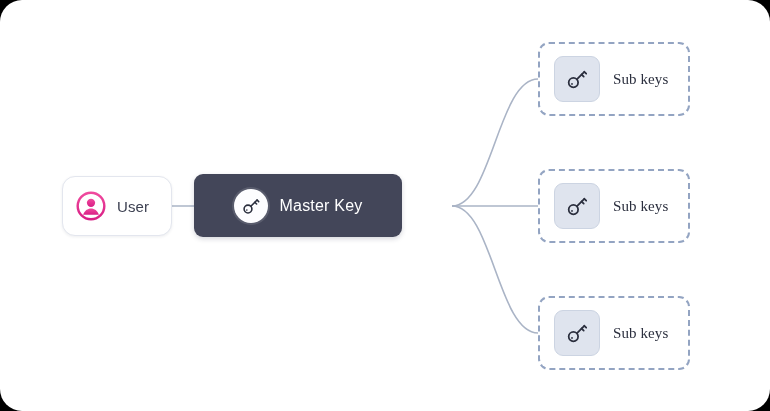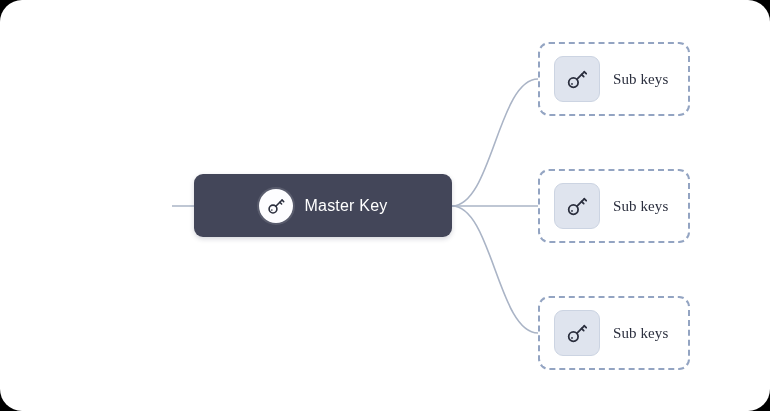--- a/index.html
+++ b/index.html
@@ -57,21 +57,21 @@
   }
   .user-avatar {
     width: 30px;
     height: 30px;
     flex: 0 0 30px;
   }
   
   #master-node {
     left: 194px;
     top: 174px;
-    width: 258px;
+    width: 208px;
     height: 63px;
     background: #434659;
     border-radius: 9px;
     justify-content: center;
     gap: 12px;
     box-shadow: 0 2px 5px rgba(30,35,60,0.18);
   }
   #master-node .label {
     font-size: 16px;
     color: #ffffff;
@@ -132,20 +132,34 @@
 
     <path d="M172,206 L194,206" fill="none" stroke="#aab4c6" stroke-width="1.6"></path>
 
     <path d="M452,206 C492,206 498,79 538,79" fill="none" stroke="#aab4c6" stroke-width="1.6"></path>
 
     <path d="M452,206 L538,206" fill="none" stroke="#aab4c6" stroke-width="1.6"></path>
 
     <path d="M452,206 C492,206 498,333 538,333" fill="none" stroke="#aab4c6" stroke-width="1.6"></path>
   </svg>
 
+  <div class="node" id="user-node">
+    <svg class="user-avatar" viewBox="0 0 32 32" xmlns="http://www.w3.org/2000/svg">
+      <defs>
+        <linearGradient id="userGrad" x1="0" y1="0" x2="0" y2="1">
+          <stop offset="0%" stop-color="#f04a9e"></stop>
+          <stop offset="100%" stop-color="#d81e85"></stop>
+        </linearGradient>
+      </defs>
+      <circle cx="16" cy="16" r="14.2" fill="none" stroke="url(#userGrad)" stroke-width="2.6"></circle>
+      <circle cx="16" cy="12.6" r="4.4" fill="url(#userGrad)"></circle>
+      <path d="M7.6 25.4 C9.2 20.8 12.3 18.6 16 18.6 C19.7 18.6 22.8 20.8 24.4 25.4 Z" fill="url(#userGrad)"></path>
+    </svg>
+    <span class="label">User</span>
+  </div>
 
   <div class="node" id="master-node">
     <span class="master-badge">
       <svg width="20" height="20" viewBox="0 0 24 24" xmlns="http://www.w3.org/2000/svg">
         <g fill="none" stroke="#2b2f3e" stroke-width="1.9" stroke-linecap="round" stroke-linejoin="round">
           <circle cx="8.4" cy="15.6" r="4.7"></circle>
           <circle cx="7.0" cy="16.9" r="0.95" fill="#2b2f3e" stroke="none"></circle>
           <path d="M11.8 12.3 L19.3 4.8"></path>
           <path d="M16.6 7.5 L18.7 9.6"></path>
           <path d="M19.3 4.8 L21.2 6.7"></path>

